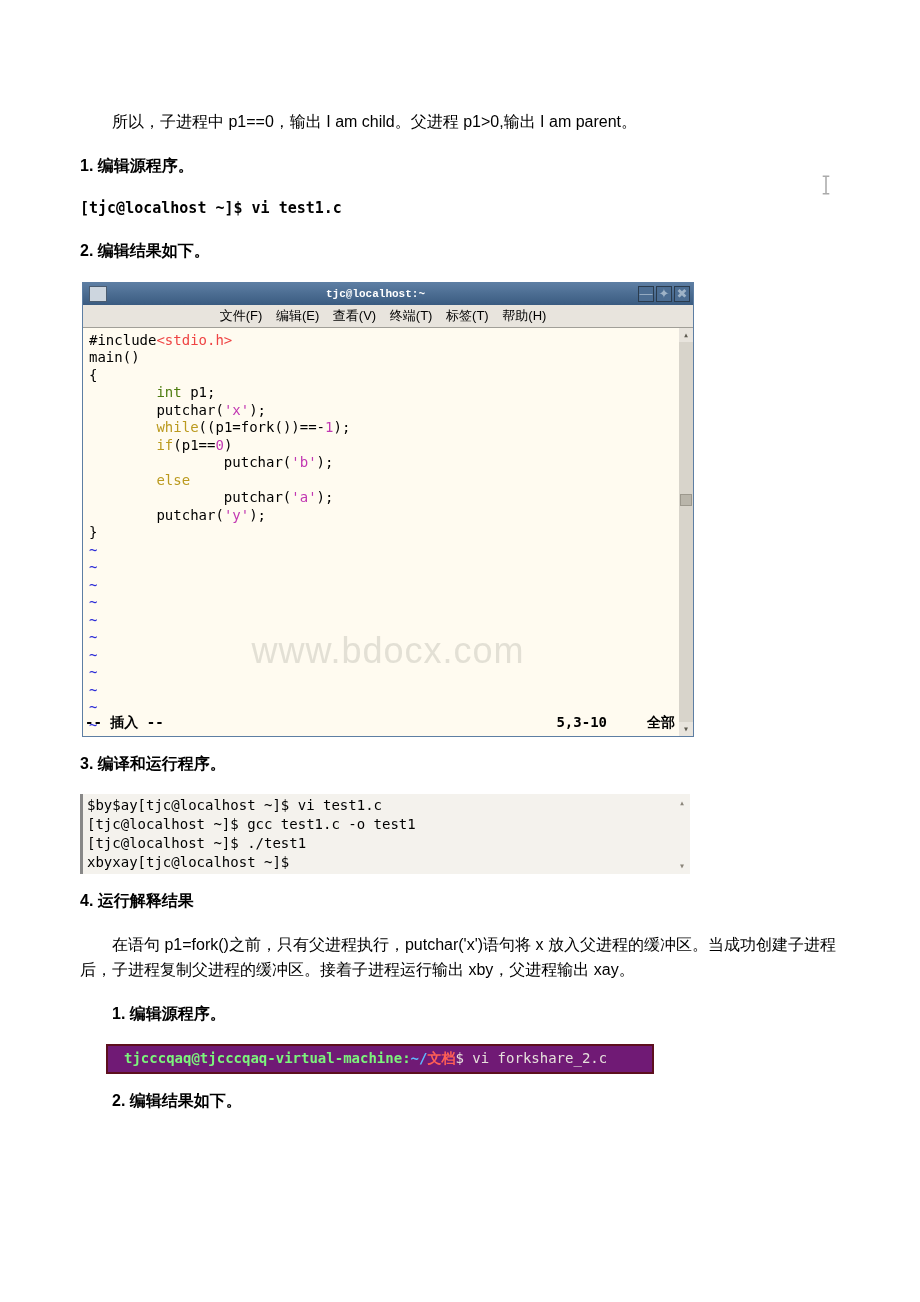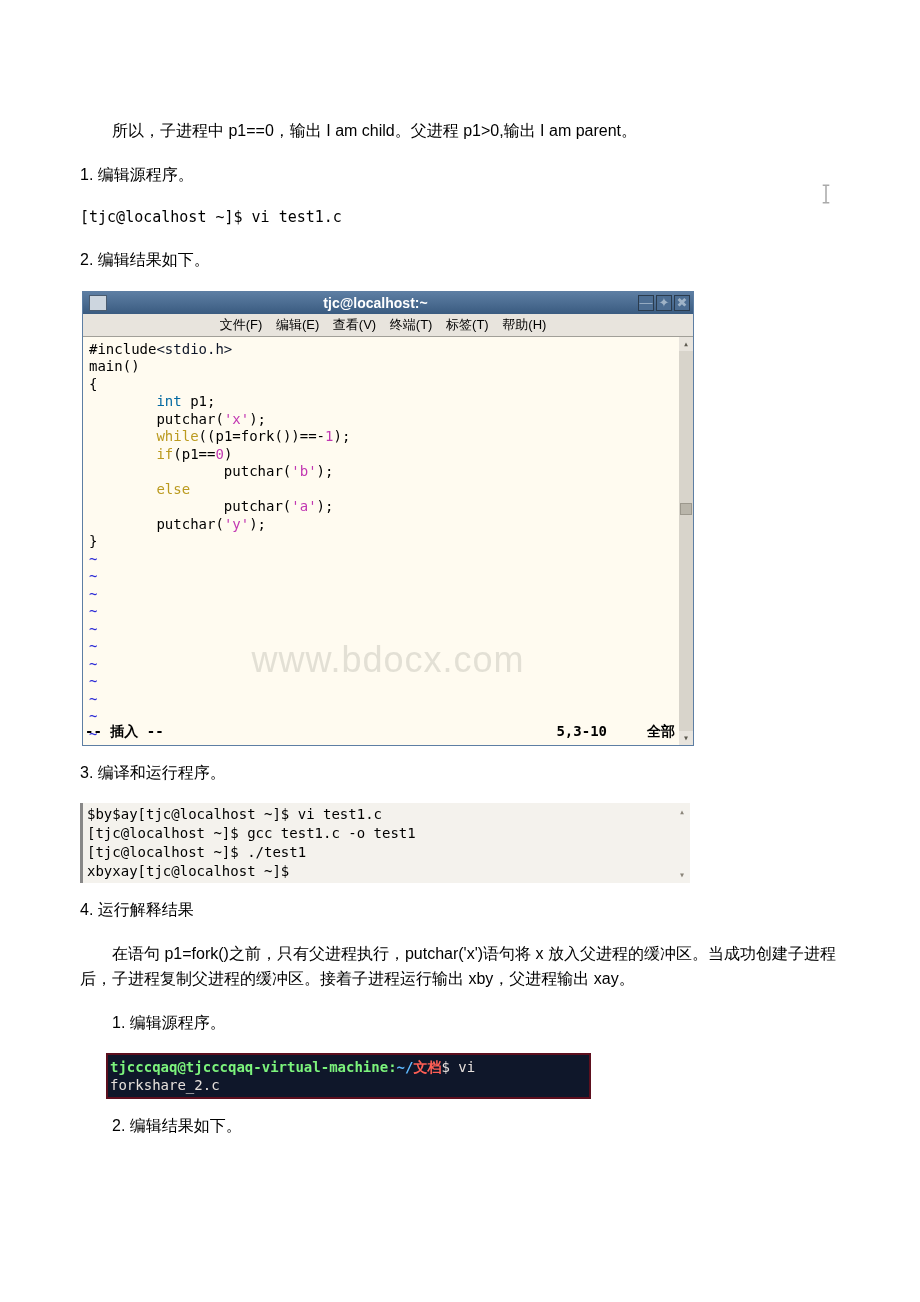--- a/index.html
+++ b/index.html
@@ -5,30 +5,30 @@
   body {
     margin: 0;
     padding: 0;
     background: #fff;
     font-family: "SimSun", "Microsoft YaHei", sans-serif;
     font-size: 16px;
     color: #000;
   }
   .page {
     width: 920px;
-    margin: 18px auto;
+    margin: 9px auto;
     padding: 100px 80px 60px 80px;
     box-sizing: border-box;
   }
   .para {
     margin: 0 0 18px 0;
     line-height: 1.6;
     text-indent: 2em;
   }
-  .para.noindent { text-indent: 0; }
+  .para.noindent { text-indent: 0; font-weight: bold; }
   .mono {
     font-family: "DejaVu Sans Mono","Consolas", Menlo, monospace;
     font-size: 15px;
   }
 
   
   .termwin {
     border: 1px solid #5d7ea3;
     margin: 2px 0 14px 0;
     width: 610px;
@@ -43,22 +43,22 @@
   }
   .termwin .titlebar .ticon {
     width: 16px; height: 14px;
     background: #cdd6df;
     border: 1px solid #4a5c70;
     margin: 0 6px;
   }
   .termwin .titlebar .ttitle {
     flex: 1;
     text-align: center;
-    font-family: Liberation Sans, sans-serif;
-    font-size: 14px;
+    font-family: Liberation Mono, monospace;
+    font-size: 11px;
     font-weight: bold;
   }
   .termwin .titlebar .wbtns {
     display: flex;
     gap: 2px;
     padding-right: 3px;
   }
   .termwin .titlebar .wbtn {
     width: 16px; height: 16px;
     background: #4c6d92;
@@ -82,22 +82,22 @@
     background: #fffbf0;
     padding: 4px 4px 4px 6px;
     font-family: "DejaVu Sans Mono","Consolas", Menlo, monospace;
     font-size: 14px;
     line-height: 1.25;
     position: relative;
   }
   .termwin .content .line { white-space: pre; }
   .tilde { color: #2a2ad6; }
   .kw-pre { color: #000000; } 
-  .kw-type { color: #0369a1; } 
-  .kw-purple { color: #0f172a; }
+  .kw-type { color: #4d7c0f; } 
+  .kw-purple { color: #ef4444; }
   .kw-num { color: #c237b2; }
   .kw-char { color: #c237b2; }
   .kw-yellow { color: #bb9a1f; }
   .statusline {
     display: flex;
     justify-content: space-between;
     font-weight: bold;
     padding: 2px 4px 2px 2px;
   }
   .statusline .l { }
@@ -155,25 +155,25 @@
   }
   .codeblock .scrollhintb {
     position: absolute;
     right: 2px; bottom: 2px; width: 12px; height: 12px;
     display: flex; align-items: center; justify-content: center;
     color: #8a857a; font-size: 10px;
   }
 
   
   .ubuntu-term {
-    background: #0f172a;
+    background: #701a75;
     border: 2px solid #5d0f1e;
-    padding: 4px 2px;
+    padding: 4px 16px;
     margin: 6px 0 14px 0;
-    width: 485px;
+    width: 548px;
     box-sizing: border-box;
     font-family: "DejaVu Sans Mono","Consolas", Menlo, monospace;
     font-size: 14px;
     color: #e6e0dc;
   }
   .ubuntu-term .user { color: #7cf47c; font-weight: bold; }
   .ubuntu-term .path { color: #5fbaff; font-weight: bold; }
   .ubuntu-term .pathzh { color: #ff5f55; font-weight: bold; }
 
   .cursor-img {

